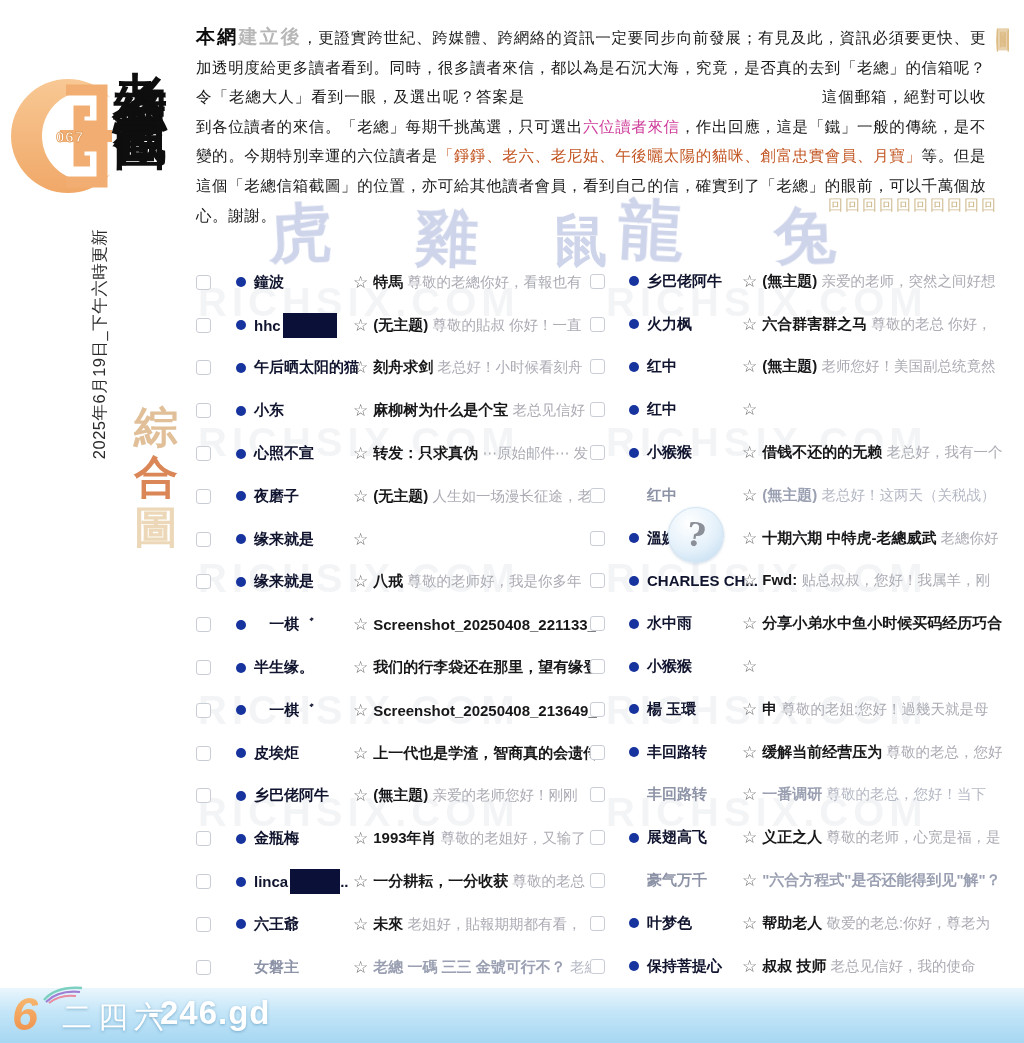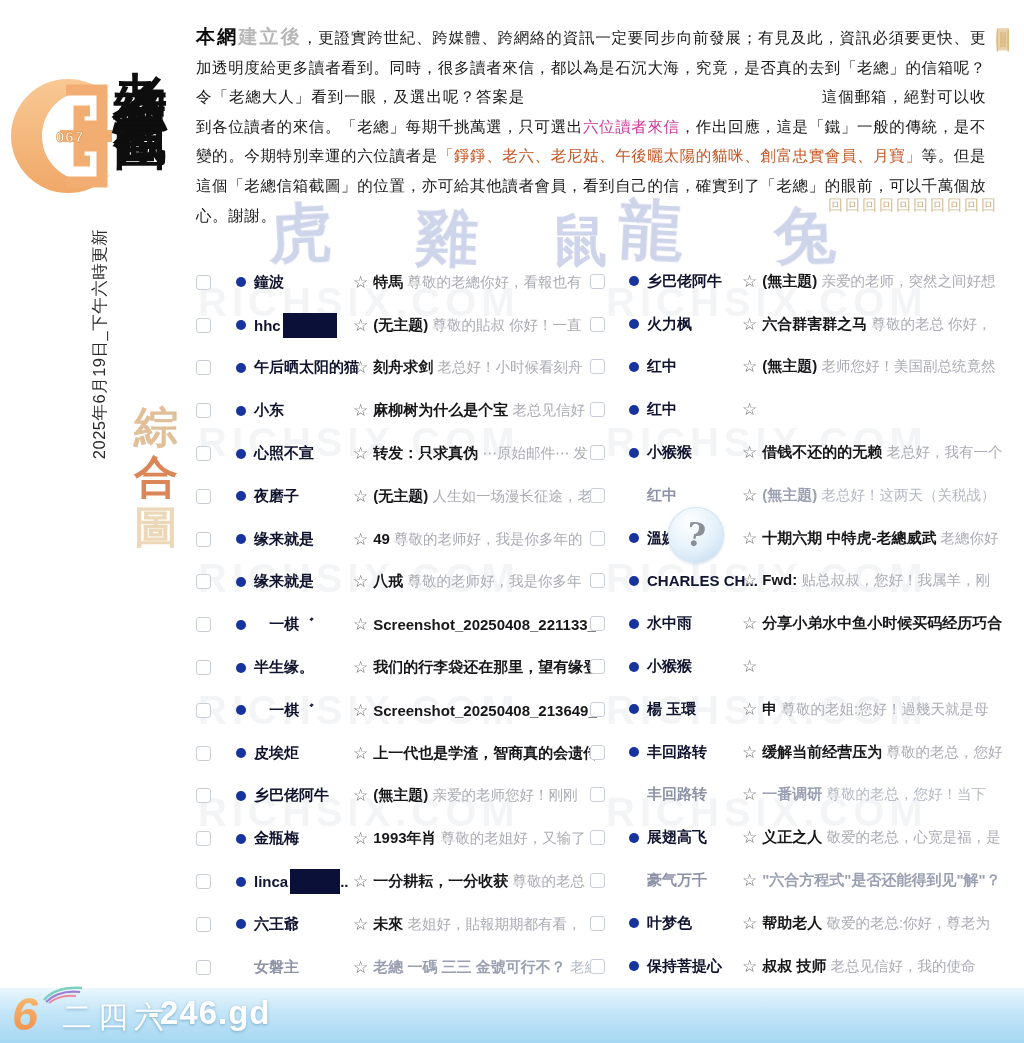--- a/index.html
+++ b/index.html
@@ -173,21 +173,20 @@
       <span class="dot"></span>
       <span class="name">夜磨子</span>
       <span class="star">☆</span>
       <span class="text"><span class="subj">(无主题)</span> <span class="prev">人生如一场漫长征途，老</span></span>
     </div>
     <div class="row">
       <span class="cb"></span>
       <span class="dot"></span>
       <span class="name">缘来就是</span>
       <span class="star">☆</span>
-      <span class="text"><span class="subj">49</span> <span class="prev">尊敬的老师好，我是你多年的</span></span>
     </div>
     <div class="row">
       <span class="cb"></span>
       <span class="dot"></span>
       <span class="name">缘来就是</span>
       <span class="star">☆</span>
       <span class="text"><span class="subj">八戒</span> <span class="prev">尊敬的老师好，我是你多年</span></span>
     </div>
     <div class="row">
       <span class="cb"></span>
@@ -341,21 +340,21 @@
       <span class="dot"></span>
       <span class="name">丰回路转</span>
       <span class="star">☆</span>
       <span class="text"><span class="subj">一番调研</span> <span class="prev">尊敬的老总，您好！当下</span></span>
     </div>
     <div class="row">
       <span class="cb"></span>
       <span class="dot"></span>
       <span class="name">展翅高飞</span>
       <span class="star">☆</span>
-      <span class="text"><span class="subj">义正之人</span> <span class="prev">敬爱的老总，心宽是福，是</span></span>
+      <span class="text"><span class="subj">义正之人</span> <span class="prev">尊敬的老师，心宽是福，是</span></span>
     </div>
     <div class="row faded">
       <span class="cb"></span>
       <span class="dot"></span>
       <span class="name">豪气万千</span>
       <span class="star">☆</span>
       <span class="text"><span class="subj">"六合方程式"是否还能得到见"解"？</span></span>
     </div>
     <div class="row">
       <span class="cb"></span>

